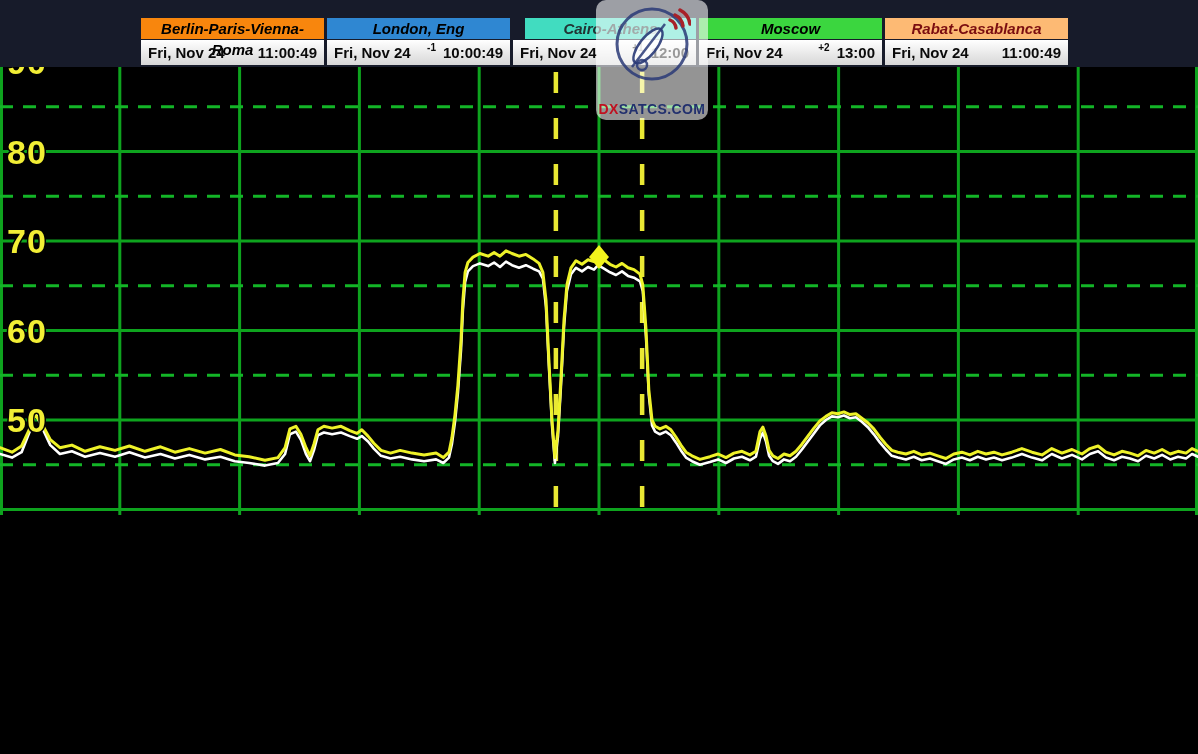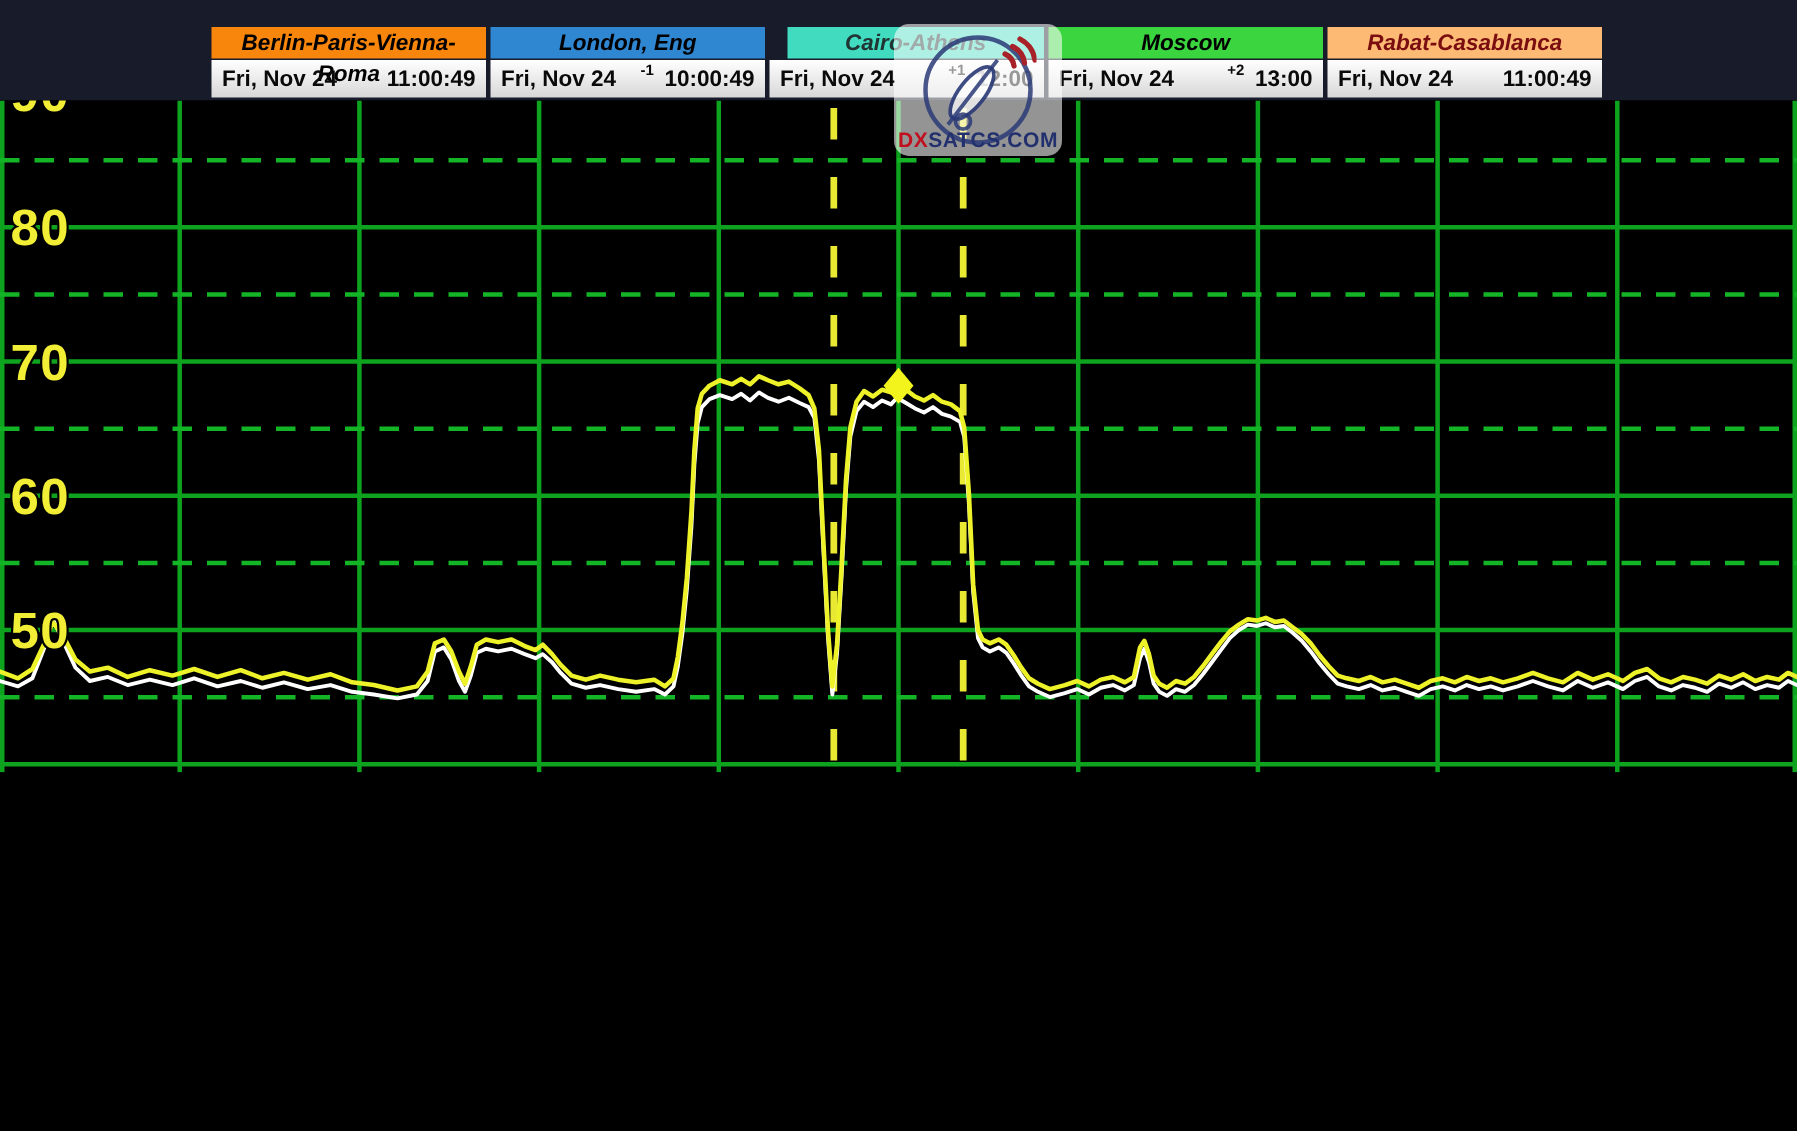--- a/index.html
+++ b/index.html
@@ -18,21 +18,21 @@
   .clock-offset{font-size:10px;font-weight:bold;position:relative;top:-5px;}
   
   #plot{position:absolute;left:0;top:67px;width:1198px;height:448px;background:#000;}
   .gridv{stroke:#0ea31e;stroke-width:3;}
   .gridh{stroke:#0ea31e;stroke-width:3;}
   .gridhd{stroke:#13b527;stroke-width:3;stroke-dasharray:13 10;}
   .mband{stroke:#e9e833;stroke-width:4.5;stroke-dasharray:21 25;}
   .ylab{font-family:"Liberation Sans","DejaVu Sans",sans-serif;font-weight:bold;font-size:34px;
         fill:#f2ee35;stroke:#000;stroke-width:3px;paint-order:stroke;letter-spacing:1px;}
   
-  .watermark{position:absolute;left:596px;top:16px;width:112px;height:88px;border-radius:10px;
+  .watermark{position:absolute;left:596px;top:0;width:112px;height:120px;border-radius:10px;
              background:rgba(255,255,255,0.58);z-index:5;text-align:center;}
   .wm-text{position:absolute;left:0;right:0;bottom:3px;font-size:14px;font-weight:bold;letter-spacing:.4px;}
   .wm-dx{color:#c01020;}
   .wm-rest{color:#22306e;}
   
   .panel{position:absolute;left:0;top:515px;width:1198px;height:239px;background:#000;}
 </style>
 </head>
 <body>
 

